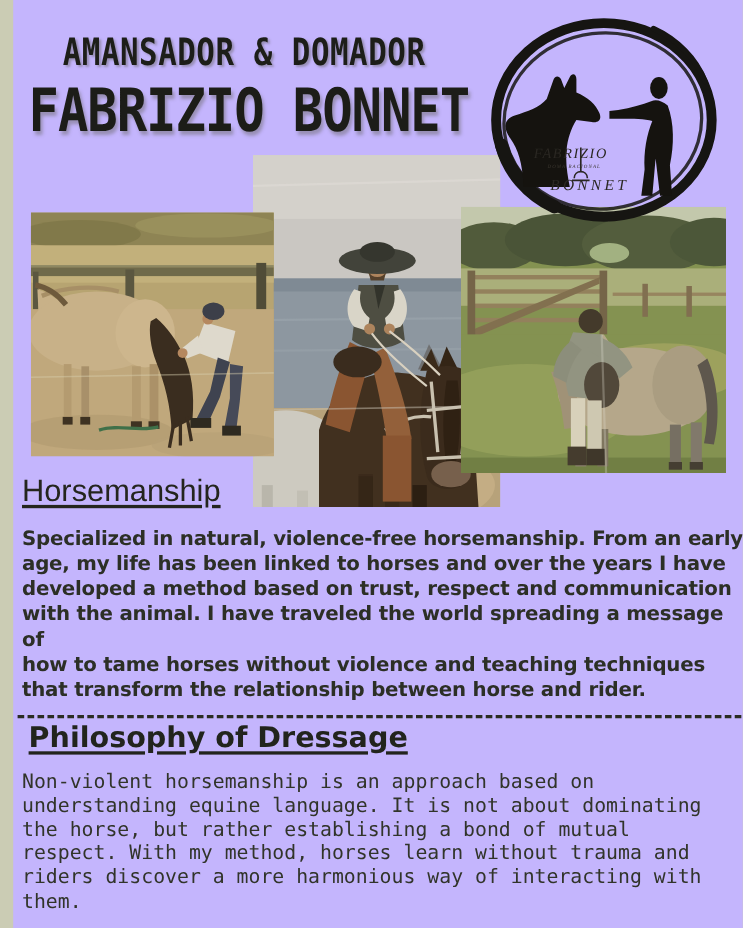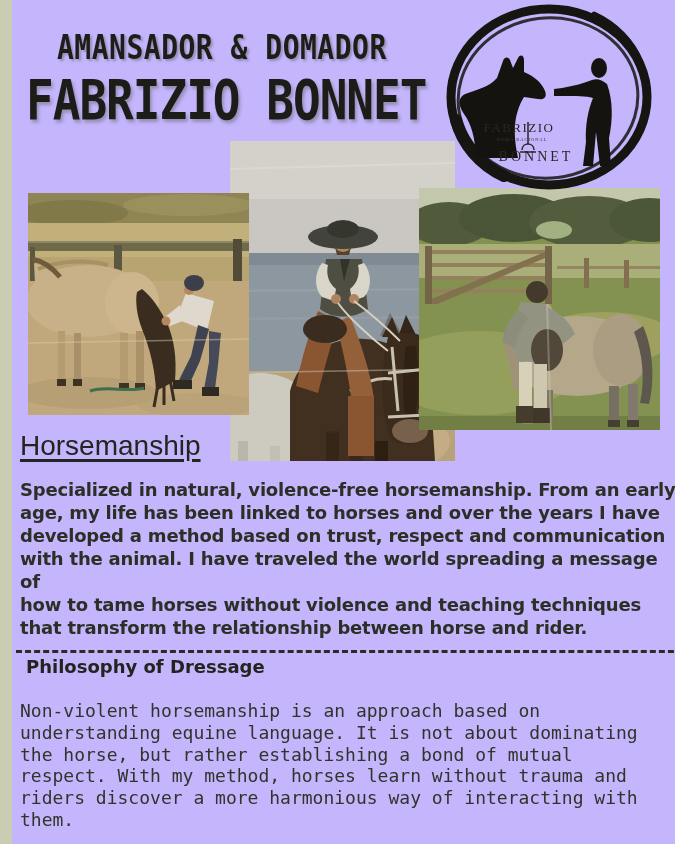--- a/index.html
+++ b/index.html
@@ -11,42 +11,42 @@
   .subtitle{position:absolute;left:45px;top:27px;
     font-family:"DejaVu Sans Mono",monospace;font-weight:bold;font-size:28px;
     letter-spacing:.5px;color:#1d1e19;transform:scaleY(1.22);transform-origin:left top;
     text-shadow:2px 2px 2px rgba(85,85,72,.40);white-space:nowrap;}
   .title{position:absolute;left:14px;top:68px;
     font-family:"DejaVu Sans Mono",monospace;font-weight:bold;font-size:46px;
     letter-spacing:-1px;color:#1c1d18;transform:scaleY(1.18);transform-origin:left top;
     text-shadow:2px 3px 3px rgba(85,85,72,.40);white-space:nowrap;}
 
   
-  .logo{position:absolute;left:430px;top:4px;width:214px;height:188px;z-index:6;}
+  .logo{position:absolute;left:430px;top:16px;width:214px;height:188px;z-index:6;font-style:italic;}
 
   
   .photo{position:absolute;overflow:hidden;}
   .photo svg{display:block;}
   .photo2{left:218px;top:141px;width:225px;height:320px;z-index:1;}
   .photo1{left:16px;top:193px;width:221px;height:222px;z-index:2;}
   .photo3{left:407px;top:188px;width:241px;height:242px;z-index:3;}
 
   
   .h-heading{position:absolute;left:8px;top:430px;
     font-family:Liberation Sans, sans-serif;font-size:28px;font-weight:normal;
     color:#24251e;text-decoration:underline;text-decoration-thickness:2.5px;
     text-underline-offset:4px;margin:0;z-index:4;}
   .para1{position:absolute;left:8px;top:478px;width:662px;margin:0;
     font-weight:bold;font-size:18px;line-height:23px;letter-spacing:-.2px;
     color:#2c2f26;white-space:pre-line;z-index:4;}
   .divider{position:absolute;left:4px;top:650px;width:667px;height:0;
     border:none;border-top:3px dashed #2a2c23;margin:0;}
   .p-heading{position:absolute;left:14px;top:656px;margin:0;
-    font-weight:bold;font-size:18px;color:#22241d;
-    text-decoration-thickness:2.5px;text-underline-offset:4px;}
+    font-weight:bold;font-size:26px;color:#22241d;
+    text-decoration:underline;text-decoration-thickness:2.5px;text-underline-offset:4px;}
   .para2{position:absolute;left:8px;top:700px;width:666px;margin:0;
     font-family:"DejaVu Sans Mono",monospace;font-size:18px;line-height:21.8px;
     color:#31342a;white-space:pre-line;}
 </style>
 </head>
 <body>
 
 <div class="page">
 
   <div class="subtitle">AMANSADOR &amp; DOMADOR</div>

